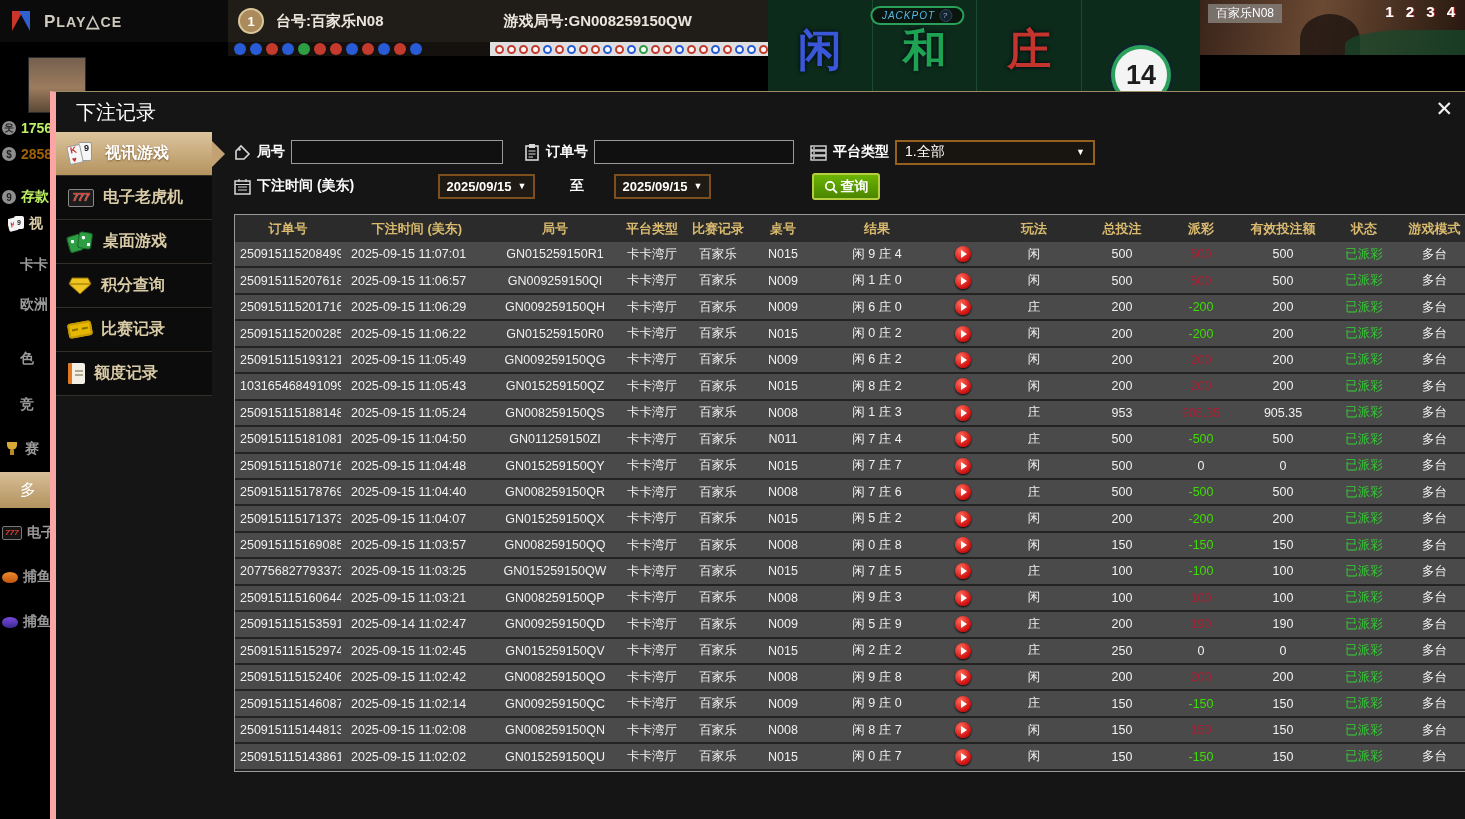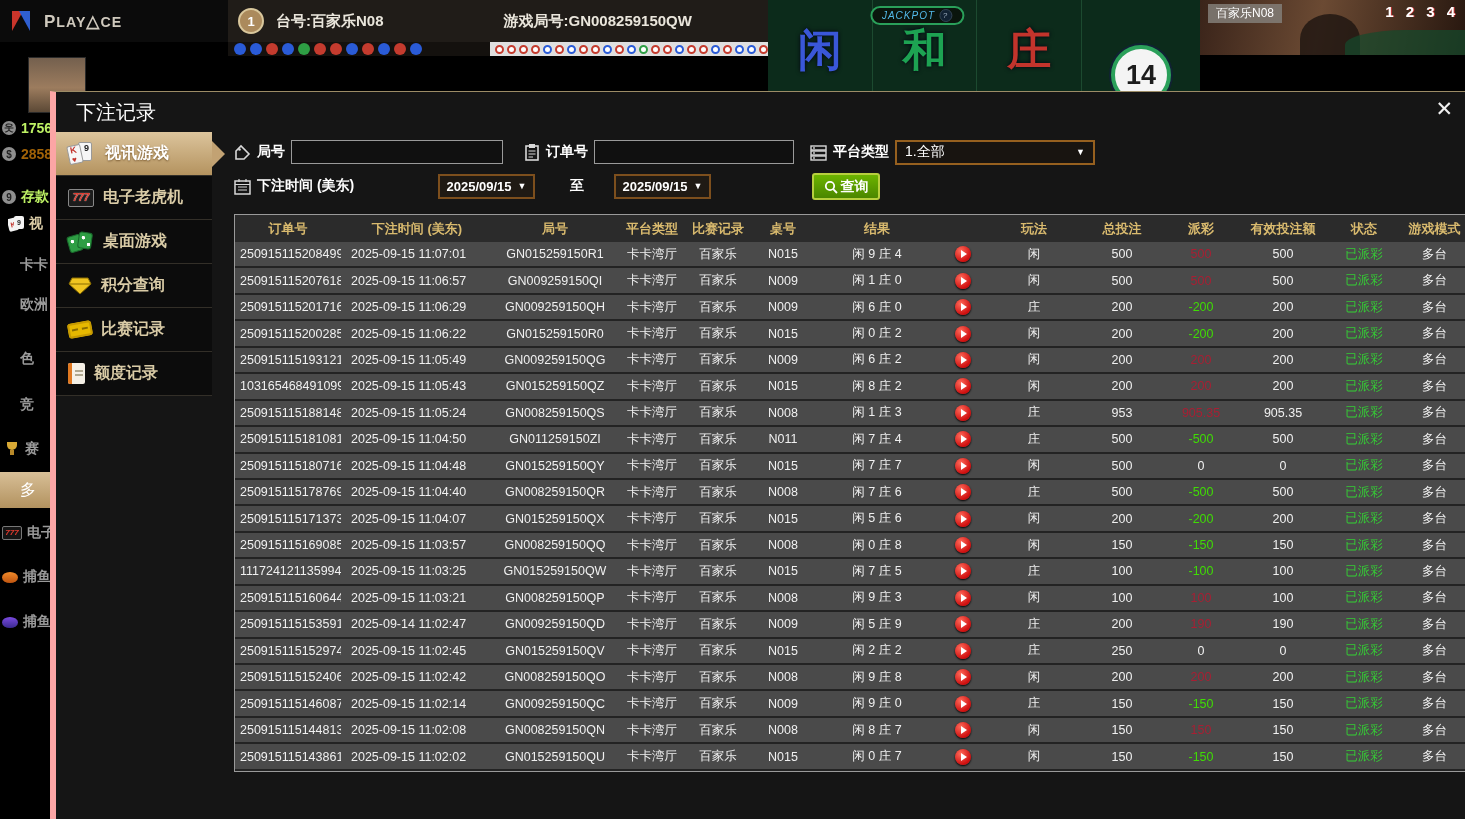--- a/index.html
+++ b/index.html
@@ -597,21 +597,21 @@
     <div class="td status">已派彩</div>
     <div class="td">多台</div>
   </div>
           <div class="trow">
     <div class="td left">250915115171373</div>
     <div class="td left" style="padding-left:10px;">2025-09-15 11:04:07</div>
     <div class="td">GN015259150QX</div>
     <div class="td">卡卡湾厅</div>
     <div class="td">百家乐</div>
     <div class="td">N015</div>
-    <div class="td">闲 5 庄 6</div>
+    <div class="td">闲 5 庄 2</div>
     <div class="td">
       <span class="replay">
                 <span class="tri"></span>
               </span>
     </div>
     <div class="td">闲</div>
     <div class="td">200</div>
     <div class="td payout neg">-200</div>
     <div class="td">200</div>
     <div class="td status">已派彩</div>
@@ -631,21 +631,21 @@
               </span>
     </div>
     <div class="td">闲</div>
     <div class="td">150</div>
     <div class="td payout neg">-150</div>
     <div class="td">150</div>
     <div class="td status">已派彩</div>
     <div class="td">多台</div>
   </div>
           <div class="trow">
-    <div class="td left">111724121135994</div>
+    <div class="td left">207756827793373</div>
     <div class="td left" style="padding-left:10px;">2025-09-15 11:03:25</div>
     <div class="td">GN015259150QW</div>
     <div class="td">卡卡湾厅</div>
     <div class="td">百家乐</div>
     <div class="td">N015</div>
     <div class="td">闲 7 庄 5</div>
     <div class="td">
       <span class="replay">
                 <span class="tri"></span>
               </span>

